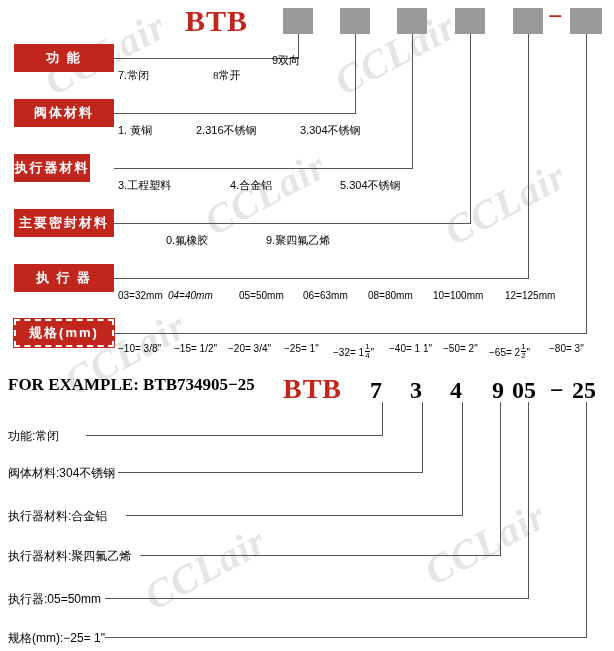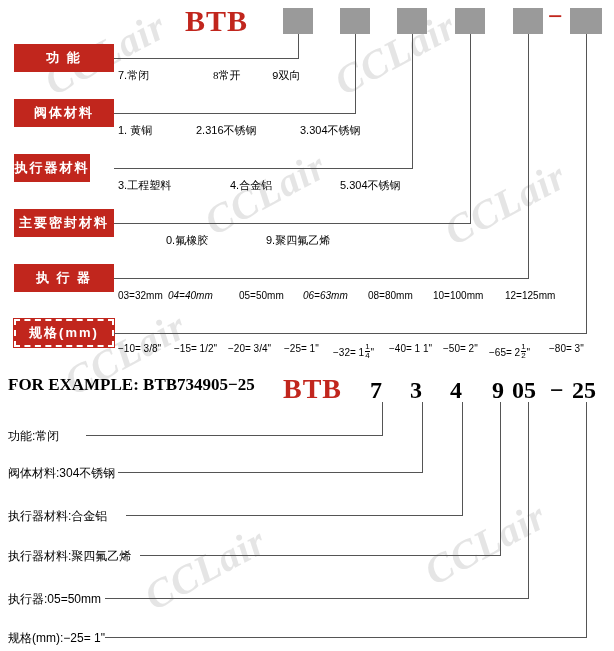--- a/index.html
+++ b/index.html
@@ -177,37 +177,37 @@
   <div class="line-h" style="left:114px; top:223px; width:357px;"></div>
 
   <div class="line-v" style="left:528px; top:34px; height:244px;"></div>
   <div class="line-h" style="left:114px; top:278px; width:415px;"></div>
 
   <div class="line-v" style="left:586px; top:34px; height:299px;"></div>
   <div class="line-h" style="left:114px; top:333px; width:473px;"></div>
 
   <div class="opt" style="left:118px; top:68px;">7.常闭</div>
   <div class="opt" style="left:213px; top:68px;font-family:Liberation Serif, serif;">8常开</div>
-  <div class="opt" style="left:272px; top:68px;font-family:Liberation Mono, monospace;">9双向</div>
+  <div class="opt" style="left:272px; top:53px;">9双向</div>
 
   <div class="opt" style="left:118px; top:123px;">1. 黄铜</div>
   <div class="opt" style="left:196px; top:123px;">2.316不锈钢</div>
   <div class="opt" style="left:300px; top:123px;">3.304不锈钢</div>
 
   <div class="opt" style="left:118px; top:178px;">3.工程塑料</div>
   <div class="opt" style="left:230px; top:178px;">4.合金铝</div>
   <div class="opt" style="left:340px; top:178px;">5.304不锈钢</div>
 
   <div class="opt" style="left:166px; top:233px;">0.氟橡胶</div>
   <div class="opt" style="left:266px; top:233px;">9.聚四氟乙烯</div>
 
   <div class="opt-sm" style="left:118px; top:290px;">03=32mm</div>
   <div class="opt-sm" style="left:168px; top:290px;font-style:italic;">04=40mm</div>
   <div class="opt-sm" style="left:239px; top:290px;">05=50mm</div>
-  <div class="opt-sm" style="left:303px; top:290px;font-style:italic;">06=63mm</div>
+  <div class="opt-sm" style="left:303px; top:290px;">06=63mm</div>
   <div class="opt-sm" style="left:368px; top:290px;">08=80mm</div>
   <div class="opt-sm" style="left:433px; top:290px;">10=100mm</div>
   <div class="opt-sm" style="left:505px; top:290px;">12=125mm</div>
 
   <div class="opt-sm" style="left:118px; top:343px;">
     <span>−10=</span>
     <span>3/8"</span>
   </div>
   <div class="opt-sm" style="left:174px; top:343px;">
     <span>−15=</span>

